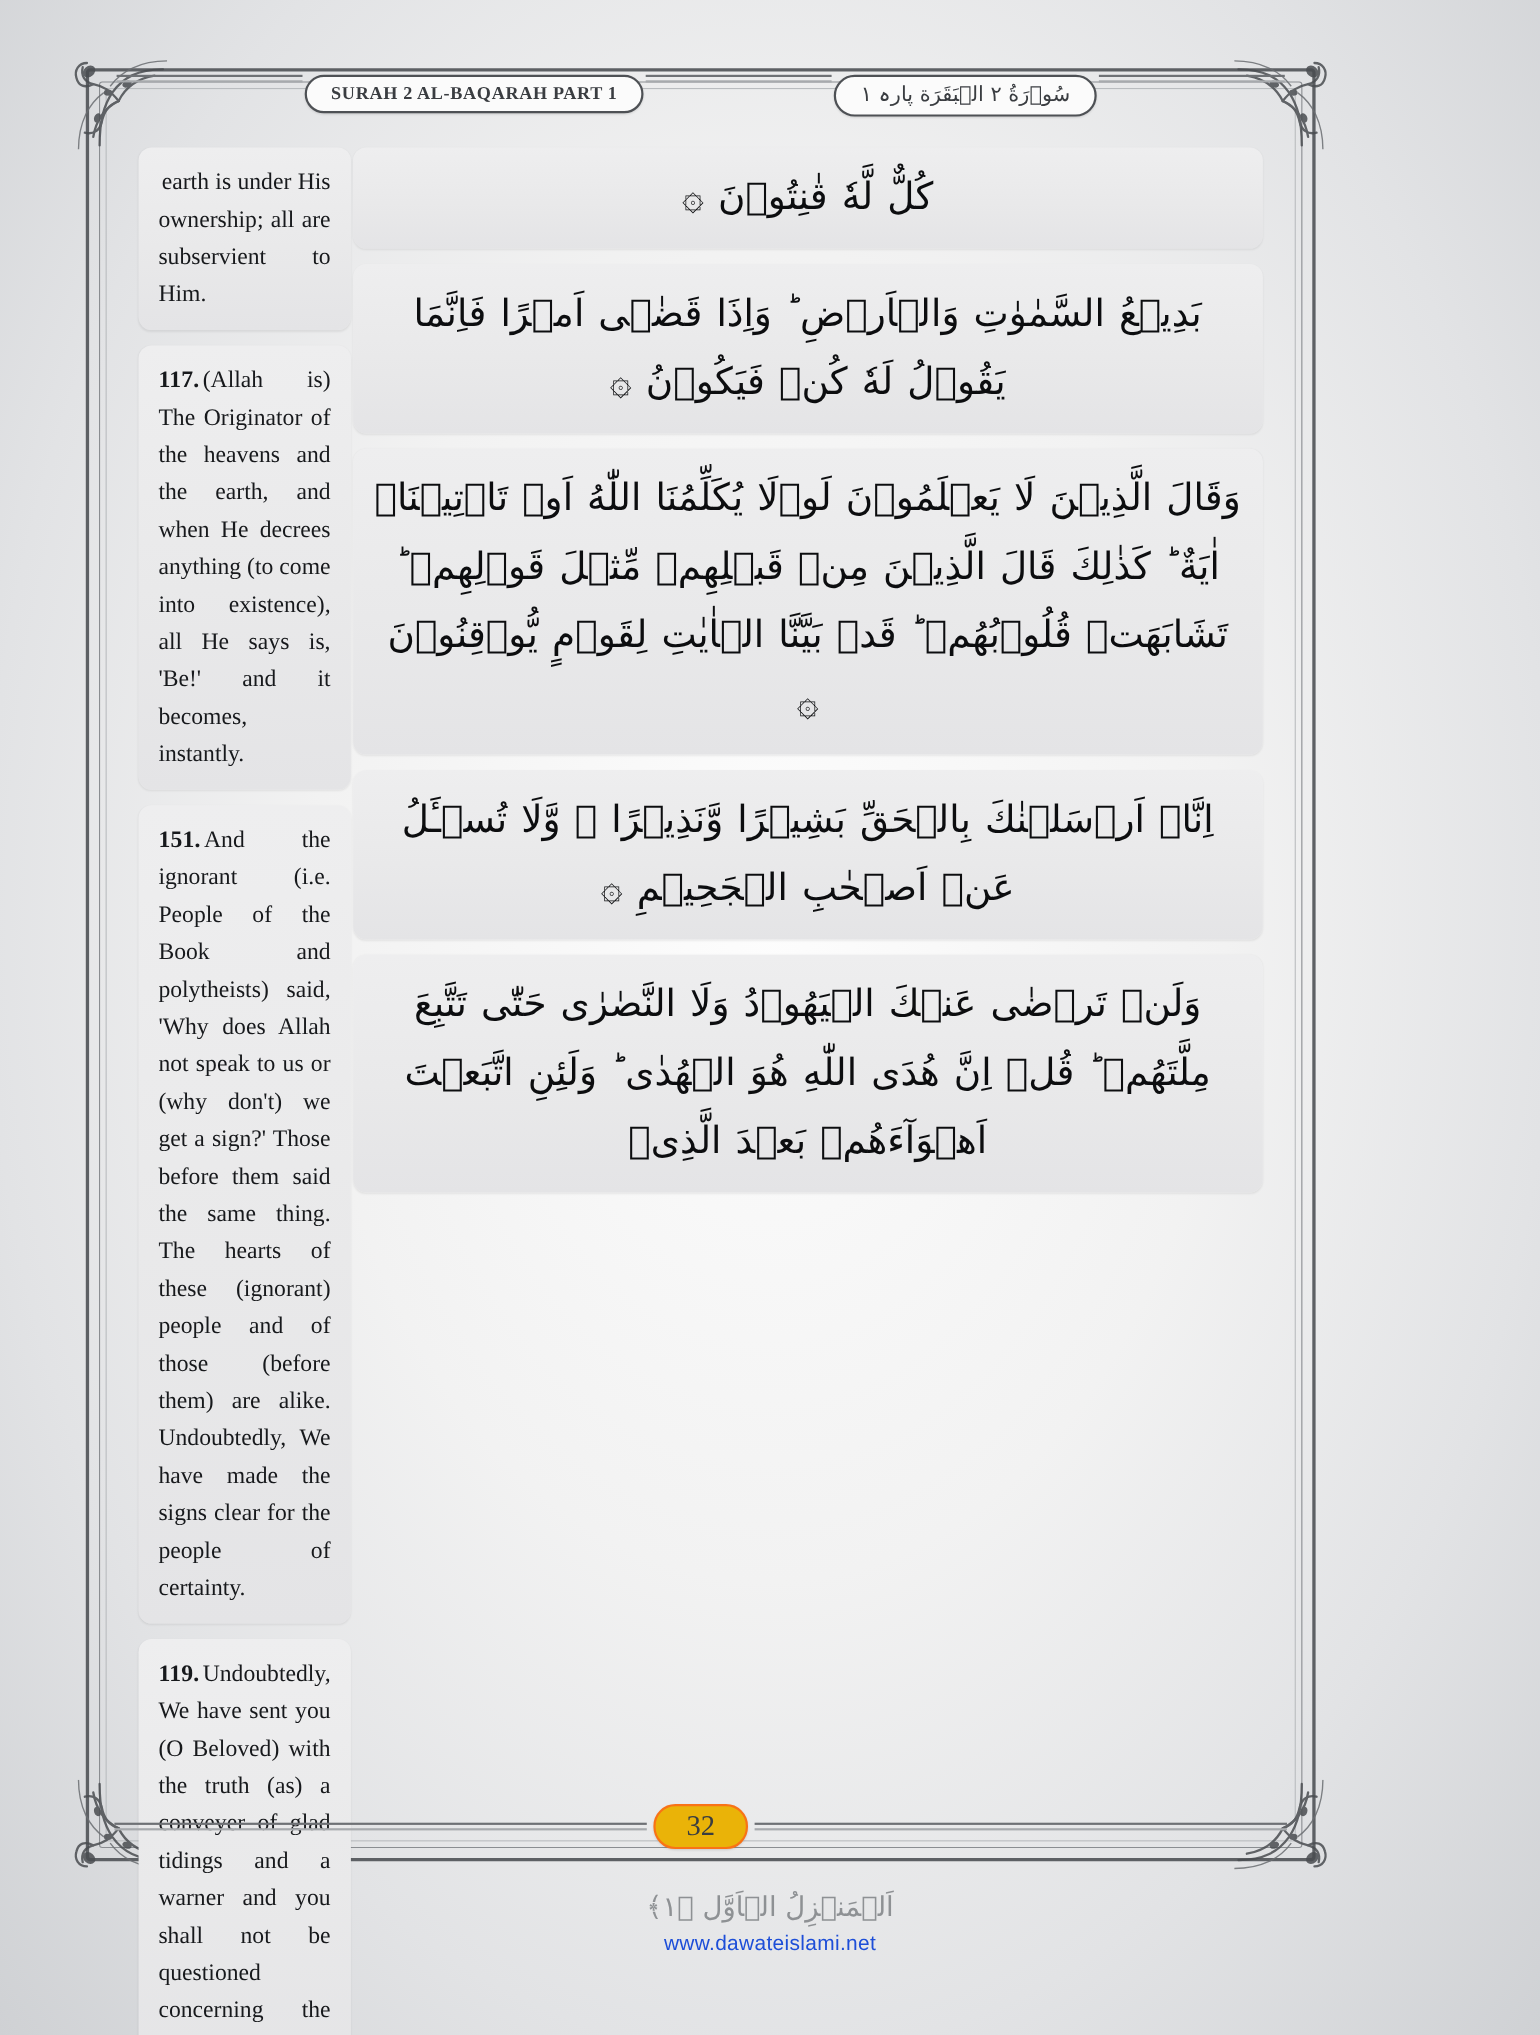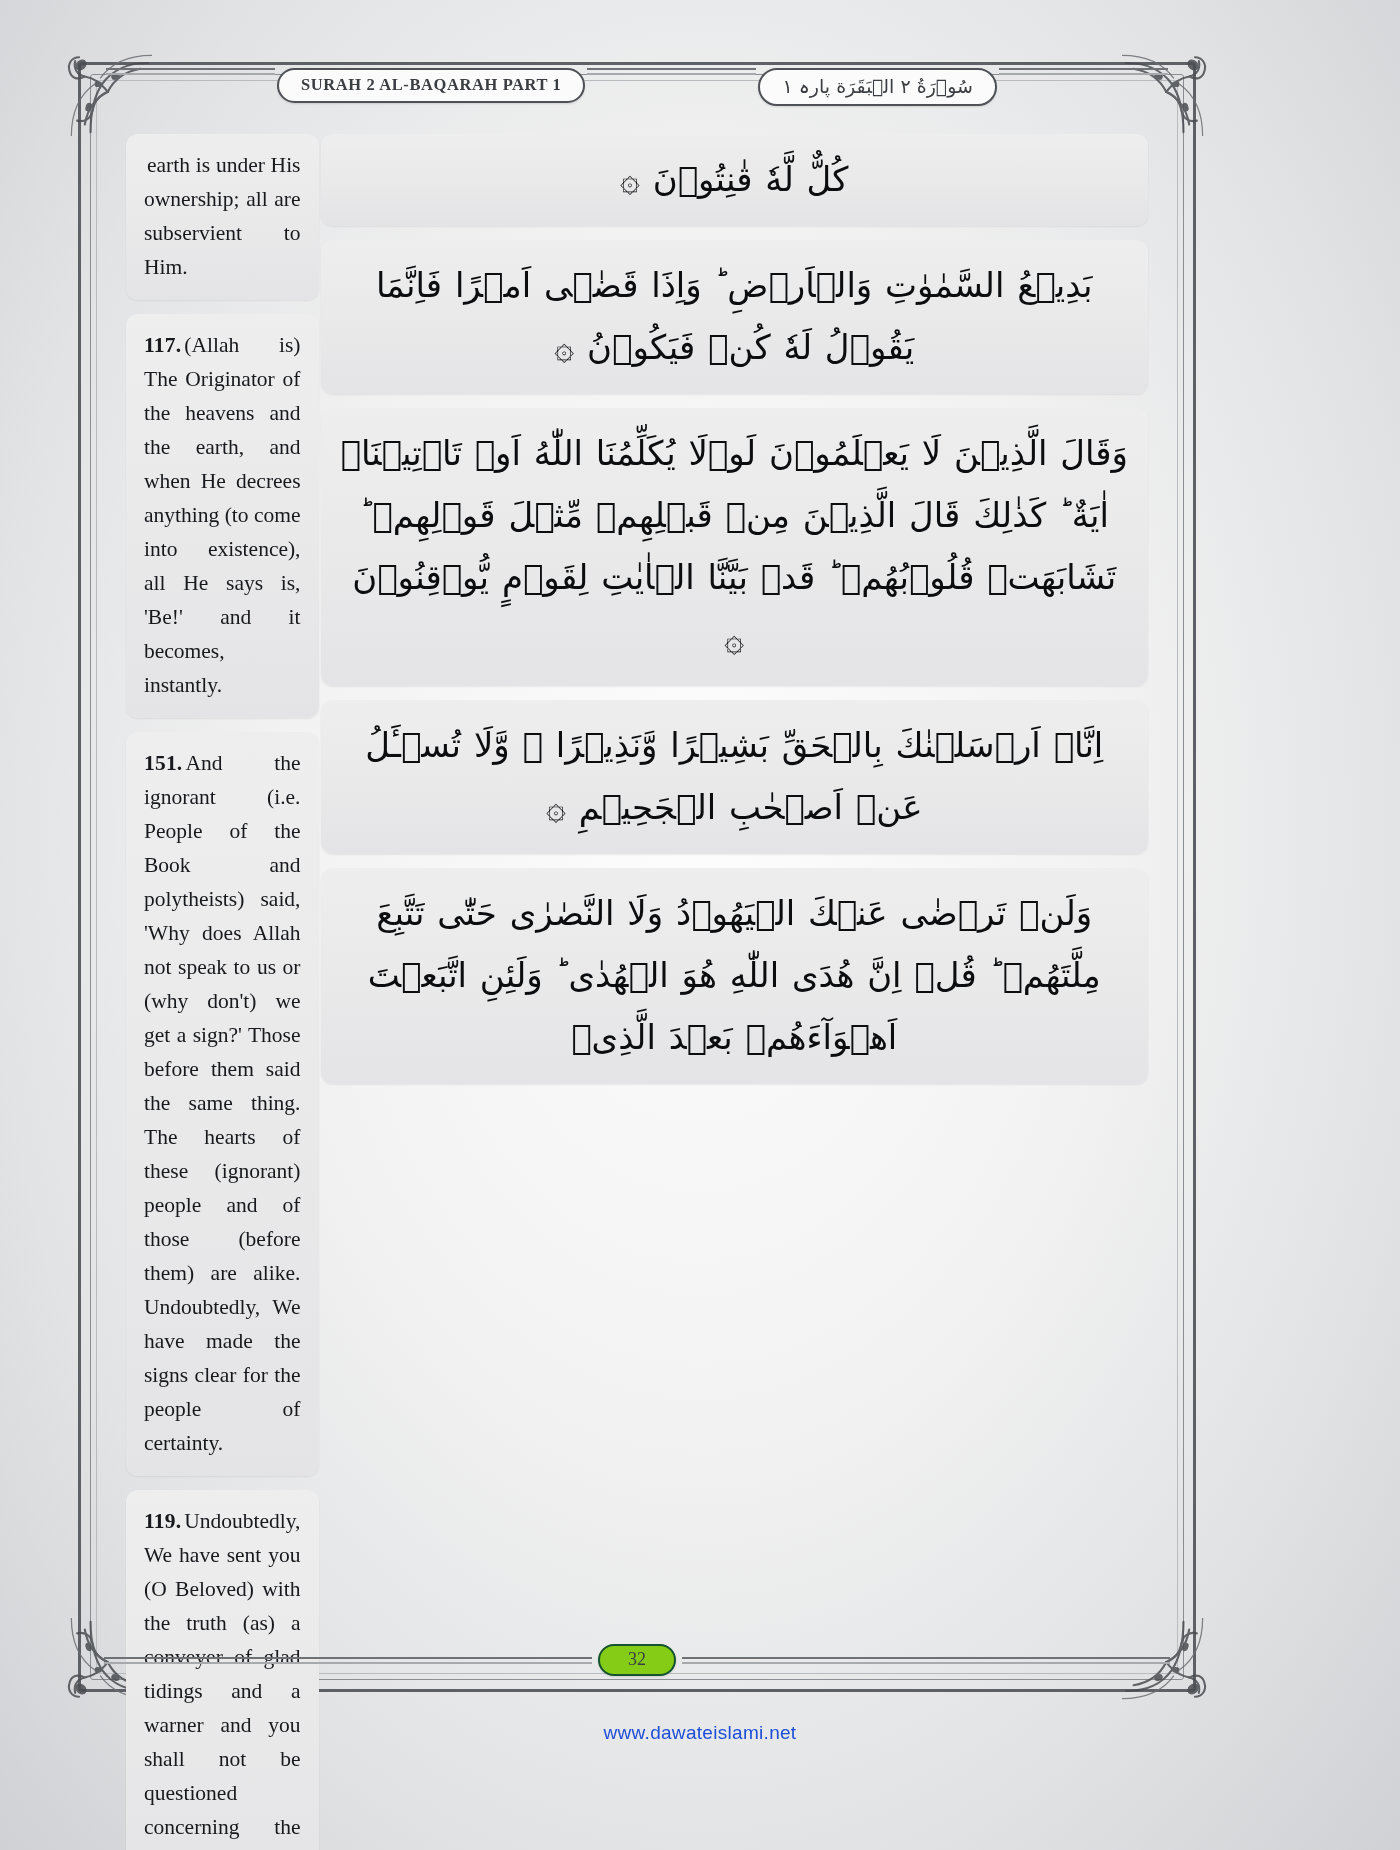--- a/index.html
+++ b/index.html
@@ -148,26 +148,26 @@
     left:26px; right:26px; bottom:10px;
     height:44px;
     display:flex; align-items:center; justify-content:center;
   }
   .ftr-rule {
     flex:1 1 auto; height:7px;
     border-top:2px solid #6e7175;
     border-bottom:2px solid #a7aaad;
   }
   .pgnum {
-    border:2px solid #14532d;
+    border:2px solid #f97316;
     border-radius:20px;
-    background:#84cc16;
+    background:#eab308;
     padding:3px 28px 4px 28px;
     font-family:"Liberation Serif", serif;
-    font-size:18px;
+    font-size:26px;
     color:#3a3d41;
     margin:0 6px;
     box-shadow:0 1px 2px rgba(0,0,0,.12);
   }
 
   #below-page {
     position:absolute;
     left:0; right:0; top:1716px;
     text-align:center;
   }
@@ -345,14 +345,15 @@
 
   <div class="ftr-row">
     <div class="ftr-rule"></div>
     <div class="pgnum">32</div>
     <div class="ftr-rule"></div>
   </div>
 
 </div>
 
 <div id="below-page">
+  <div class="ar-manzil">اَلۡمَنۡزِلُ الۡاَوَّل ﴿١﴾</div>
   <div class="site">www.dawateislami.net</div>
 </div>
 
 </body></html>

